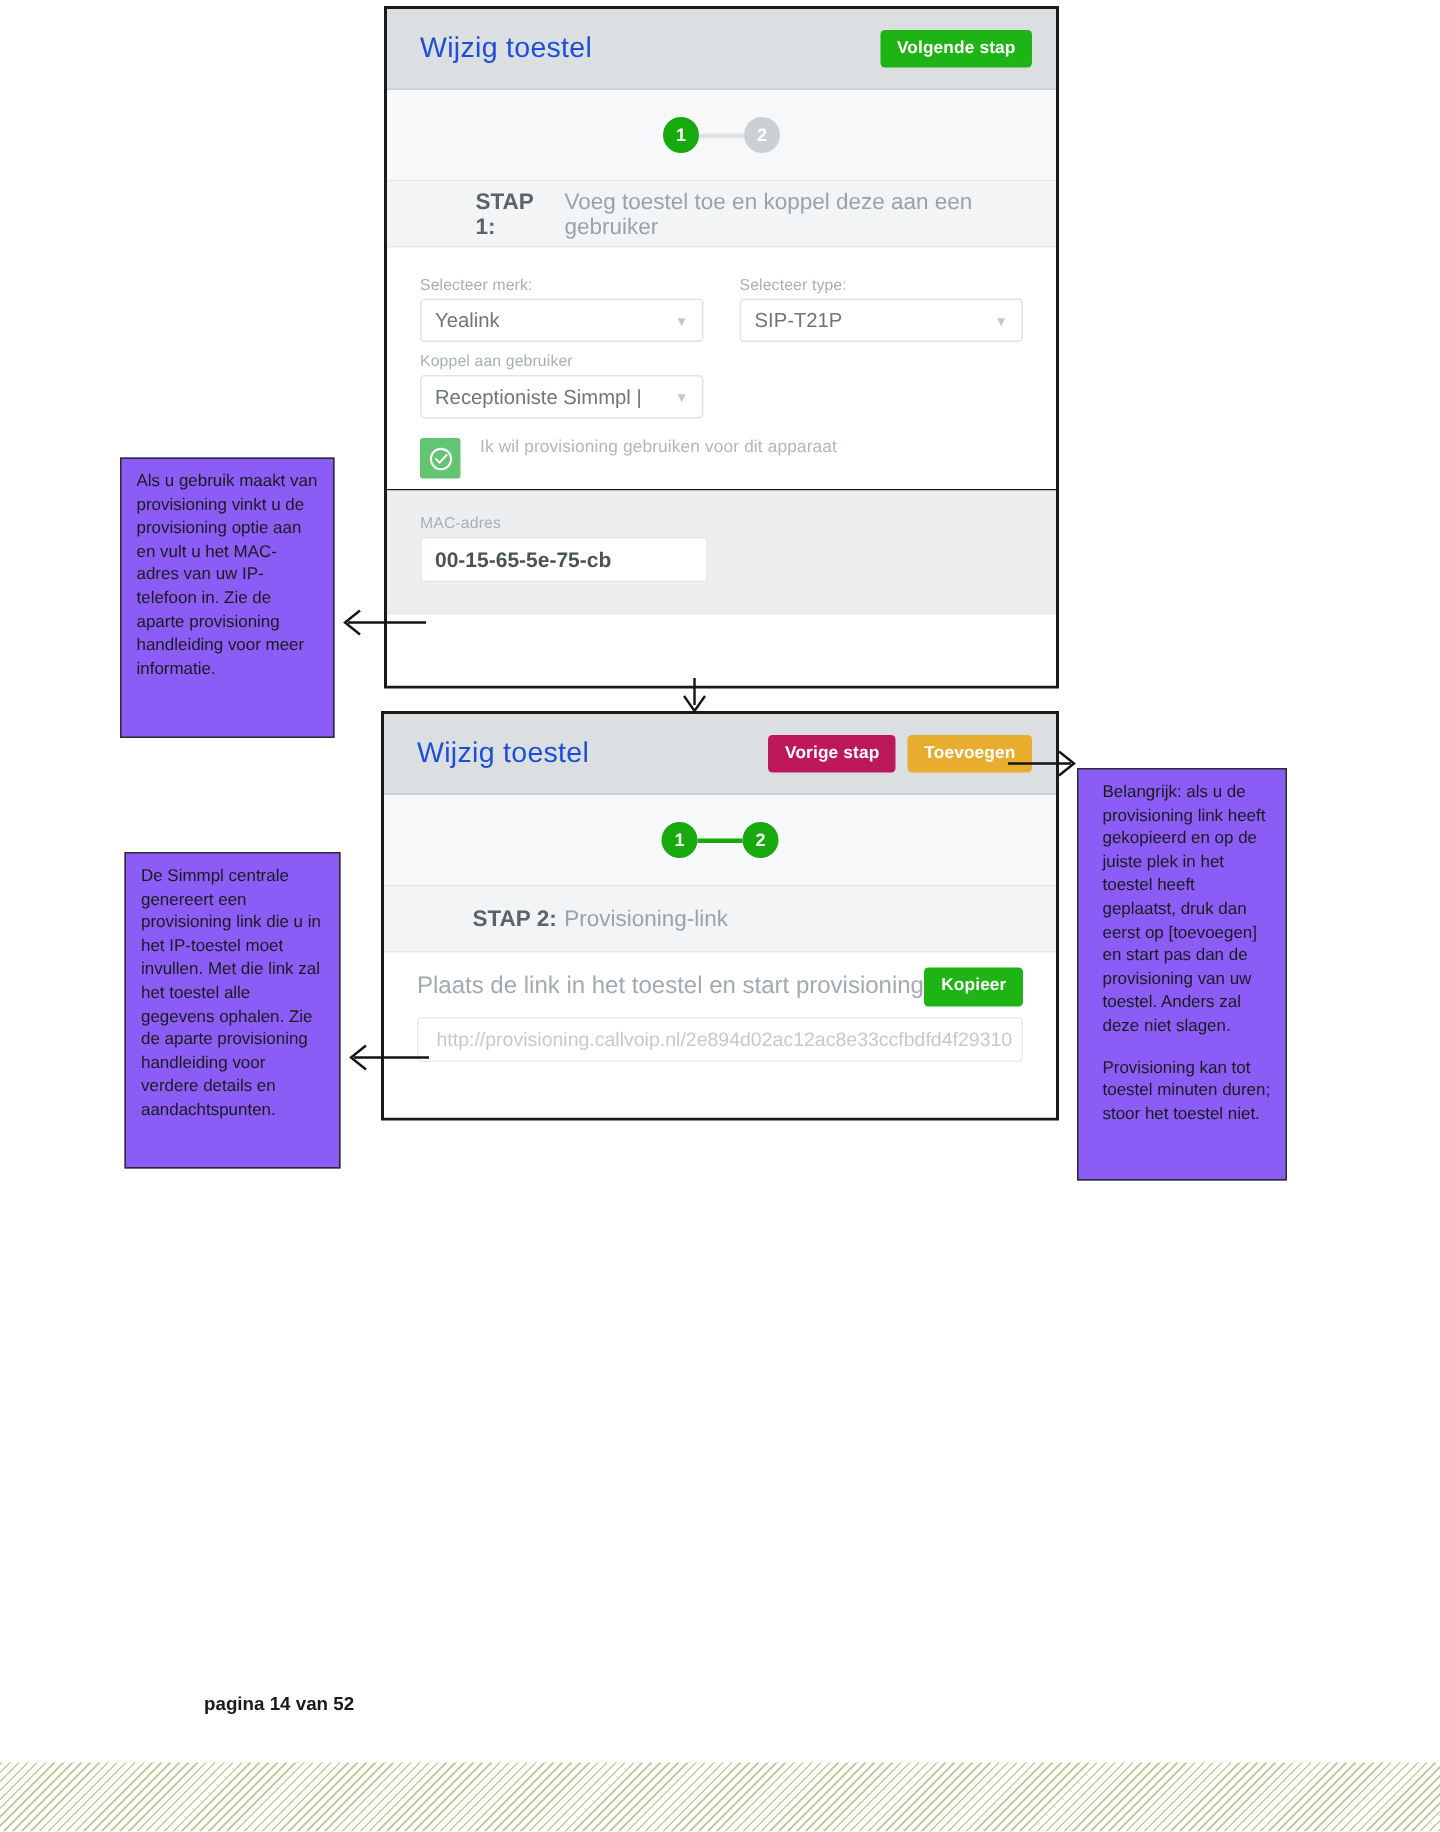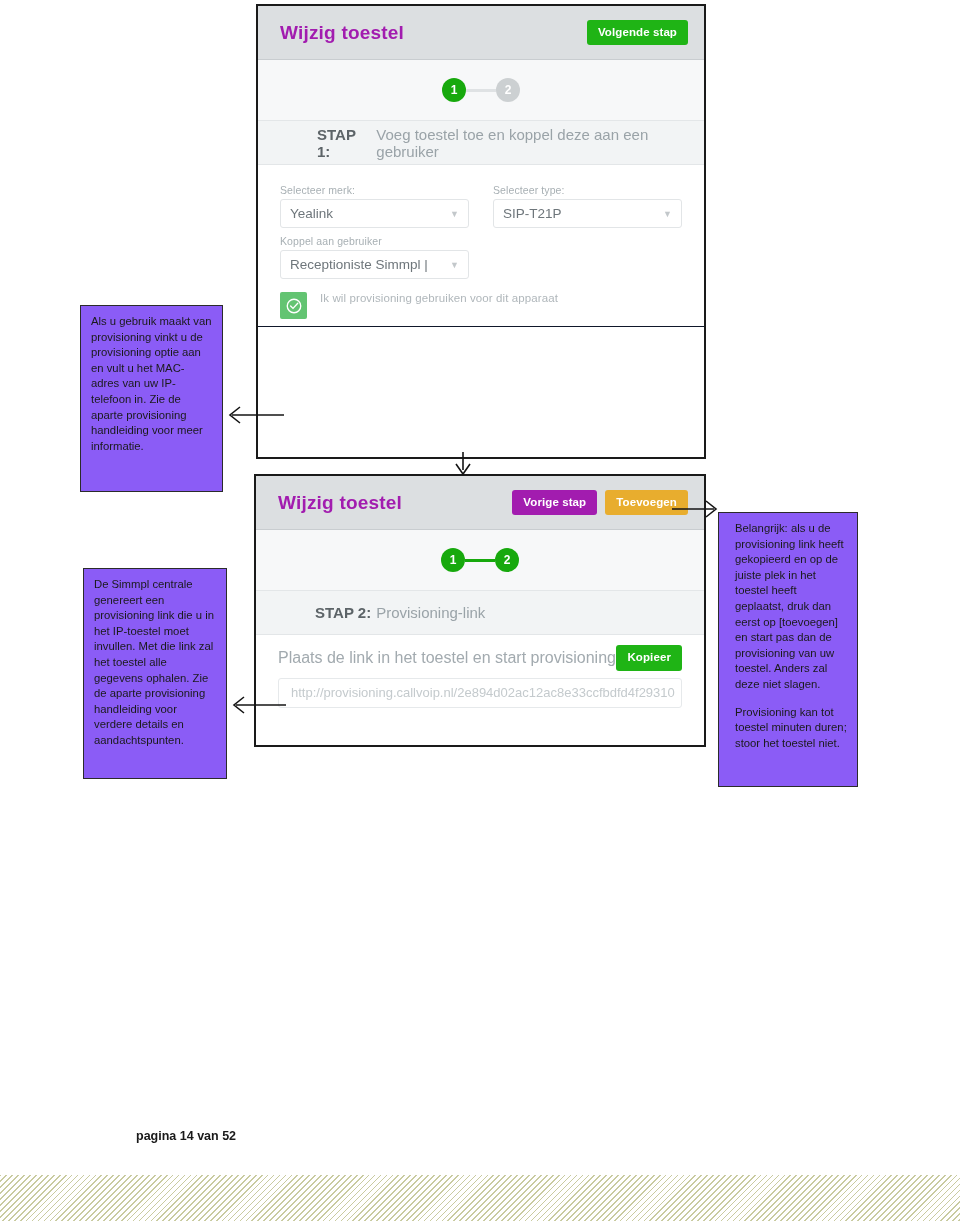--- a/index.html
+++ b/index.html
@@ -33,45 +33,45 @@
     background: #dcdfe1;
     border-bottom: 1px solid #c9cdd0;
     height: 54px;
     display: flex;
     align-items: center;
     justify-content: space-between;
     padding: 0 16px 0 22px;
     box-sizing: border-box;
   }
   .panel-title {
-    color: #a21caf;
+    color: #1d4ed8;
     font-size: 19px;
     letter-spacing: .2px;
-    font-weight: 700;
+    font-weight: 400;
   }
   .header-buttons {
     display: flex;
     gap: 8px;
     align-items: center;
   }
   .btn {
     border: none;
     border-radius: 3px;
     color: #ffffff;
     font-size: 11.5px;
     font-weight: bold;
     padding: 7px 11px;
     line-height: 1;
     cursor: pointer;
     letter-spacing: .1px;
     white-space: nowrap;
     font-family: "Liberation Sans", sans-serif;
   }
   .btn-green  { background: #1fb415; }
-  .btn-cyan   { background: #a21caf; }
+  .btn-cyan   { background: #be185d; }
   .btn-amber  { background: #e8ad2e; }
 
   
   .steps-bar {
     height: 60px;
     background: #f7f8f9;
     border-bottom: 1px solid #e3e6e8;
     display: flex;
     align-items: center;
     justify-content: center;
@@ -319,20 +319,26 @@
     <div class="check-row">
       <div class="check-box">
         <svg width="18" height="18" viewBox="0 0 24 24" fill="none" stroke="#ffffff" stroke-width="1.8" stroke-linecap="round">
           <circle cx="12" cy="12" r="9"></circle>
           <polyline points="7.5,12 10.7,15.2 17,8.4"></polyline>
         </svg>
       </div>
       <span class="check-label">Ik wil provisioning gebruiken voor dit apparaat</span>
     </div>
 
+    <div class="mac-area">
+      <div class="field-label">MAC-adres</div>
+      <div class="field-box">
+        <span class="field-value">00-15-65-5e-75-cb</span>
+      </div>
+    </div>
 
   </div>
 </div>
 
 <div class="panel" style="left:254px; top:474px; width:452px; height:273px;">
   <div class="panel-inner">
 
     <div class="panel-header">
       <span class="panel-title">Wijzig toestel</span>
       <div class="header-buttons">

